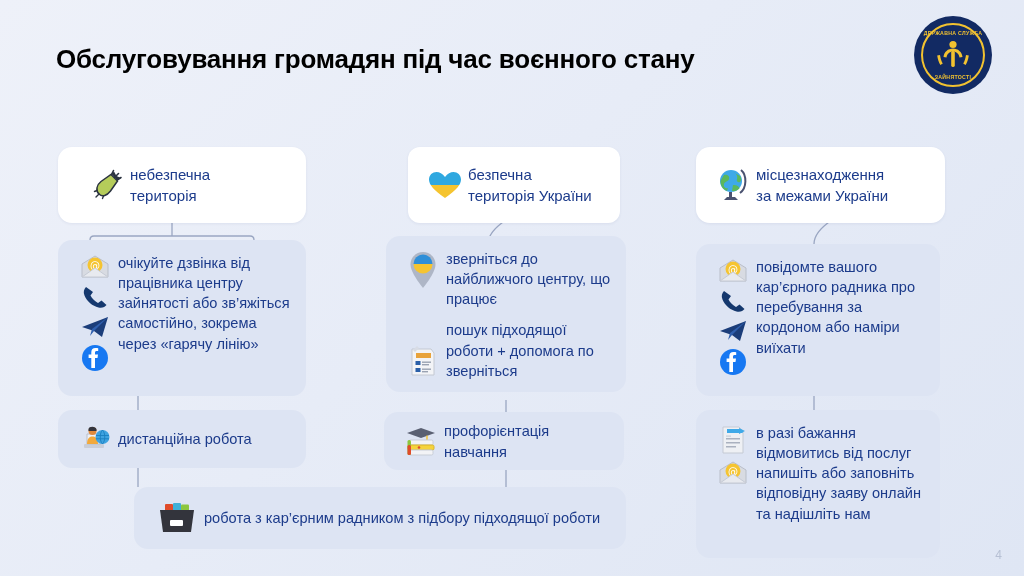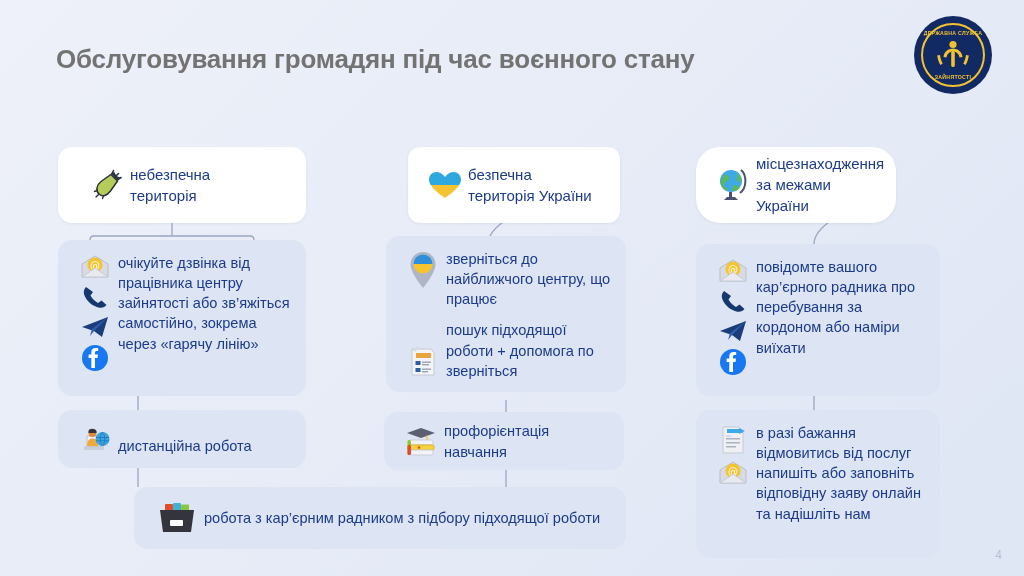--- a/index.html
+++ b/index.html
@@ -9,21 +9,21 @@
     background: linear-gradient(135deg, #eef1f9 0%, #e7ecf7 45%, #dfe6f4 100%);
     position: relative;
   }
 
   
   .slide-title {
     position: absolute;
     left: 56px; top: 44px;
     font-size: 26px;
     font-weight: bold;
-    color: #737373;
+    color: #000000;
     letter-spacing: -0.2px;
     white-space: nowrap;
   }
 
   
   .logo {
     position: absolute;
     right: 32px; top: 16px;
     width: 78px; height: 78px;
     border-radius: 50%;
@@ -177,21 +177,21 @@
           <circle cx="14" cy="14" r="13" fill="#1778f2"></circle>
           <path d="M16.5 14 L17 10.5 L14 10.5 L14 8.5 C14 7.5 14.5 7 16 7 L17.2 7 L17.2 4.2 C16.6 4.1 15.5 4 14.4 4 C11.8 4 10.3 5.5 10.3 8.2 L10.3 10.5 L7.6 10.5 L7.6 14 L10.3 14 L10.3 24 L14 24 L14 14 Z" fill="#fff"></path>
         </svg>
       </span>
     </div>
     <div class="txt">
       <div class="para">очікуйте дзвінка від працівника центру зайнятості або зв’яжіться самостійно, зокрема через «гарячу лінію»</div>
     </div>
   </div>
 
-  <div class="card body" style="left:58px; top:410px; width:248px; height:58px; align-items:flex-end;">
+  <div class="card body" style="left:58px; top:410px; width:248px; height:58px; align-items:center;">
     <div class="icon-col centered">
       <span class="ic">
         <svg width="34" height="30" viewBox="0 0 34 30">
           <rect x="6" y="20" width="20" height="4" rx="1" fill="#c9ced9"></rect>
           <path d="M9 10 L23 10 L23 20 L9 20 Z" fill="#eef1f6" stroke="#b9bfcb" stroke-width="1"></path>
           <circle cx="14.5" cy="7" r="4" fill="#e08a3c"></circle>
           <path d="M10.5 5 C11 2 18 2 18.5 5.5 L18.5 7 L10.5 7 Z" fill="#33343c"></path>
           <path d="M9 20 C9 14 12 12.5 14.5 12.5 C17 12.5 20 14 20 20 Z" fill="#f2a93c"></path>
           <circle cx="24.5" cy="13" r="7" fill="#3ea3e0"></circle>
           <path d="M18 11.5 L31 11.5 M18 14.8 L31 14.8 M24.5 6 C21.5 9 21.5 17 24.5 20 M24.5 6 C27.5 9 27.5 17 24.5 20" stroke="#1b7fc0" stroke-width=".9" fill="none"></path>
@@ -272,21 +272,21 @@
           <rect x="4.5" y="21" width="3.5" height="10" rx="1.5" fill="#e04b2a"></rect>
           <circle cx="16" cy="23.5" r="1.3" fill="#e04b2a"></circle>
         </svg>
       </span>
     </div>
     <div class="txt">
       <div class="para">профорієнтація навчання</div>
     </div>
   </div>
 
-  <div class="card header" style="left:696px; top:147px; width:200px; height:76px;border-radius:24px;">
+  <div class="card header" style="left:696px; top:147px; width:249px; height:76px;">
     <div class="icon-col centered">
       <span class="ic">
         <svg width="34" height="36" viewBox="0 0 34 36">
           <circle cx="15" cy="14" r="11" fill="#3fa9e8"></circle>
           <path d="M8 8 C11 7 14 9 13 12 C12 15 9 14 8 17 C7 20 10 22 12 21 L11 24 C8 23 4.5 20 4.5 14 Z" fill="#5cb85c"></path>
           <path d="M17 5 C20 6 22 9 21 12 C20 14 22 16 24 15 C25.5 14.3 25.5 11 24 9 Z" fill="#5cb85c"></path>
           <path d="M17 18 C20 17.5 23 19 23.5 21.5 C21.5 23.5 18.5 24.5 16 24 Z" fill="#5cb85c"></path>
           <path d="M25 3 C31 8 31 21 24 26" stroke="#4a5270" stroke-width="2" fill="none"></path>
           <rect x="13" y="25" width="3" height="5" fill="#4a5270"></rect>
           <path d="M8 33 L22 33 L19 30 L11 30 Z" fill="#4a5270"></path>

